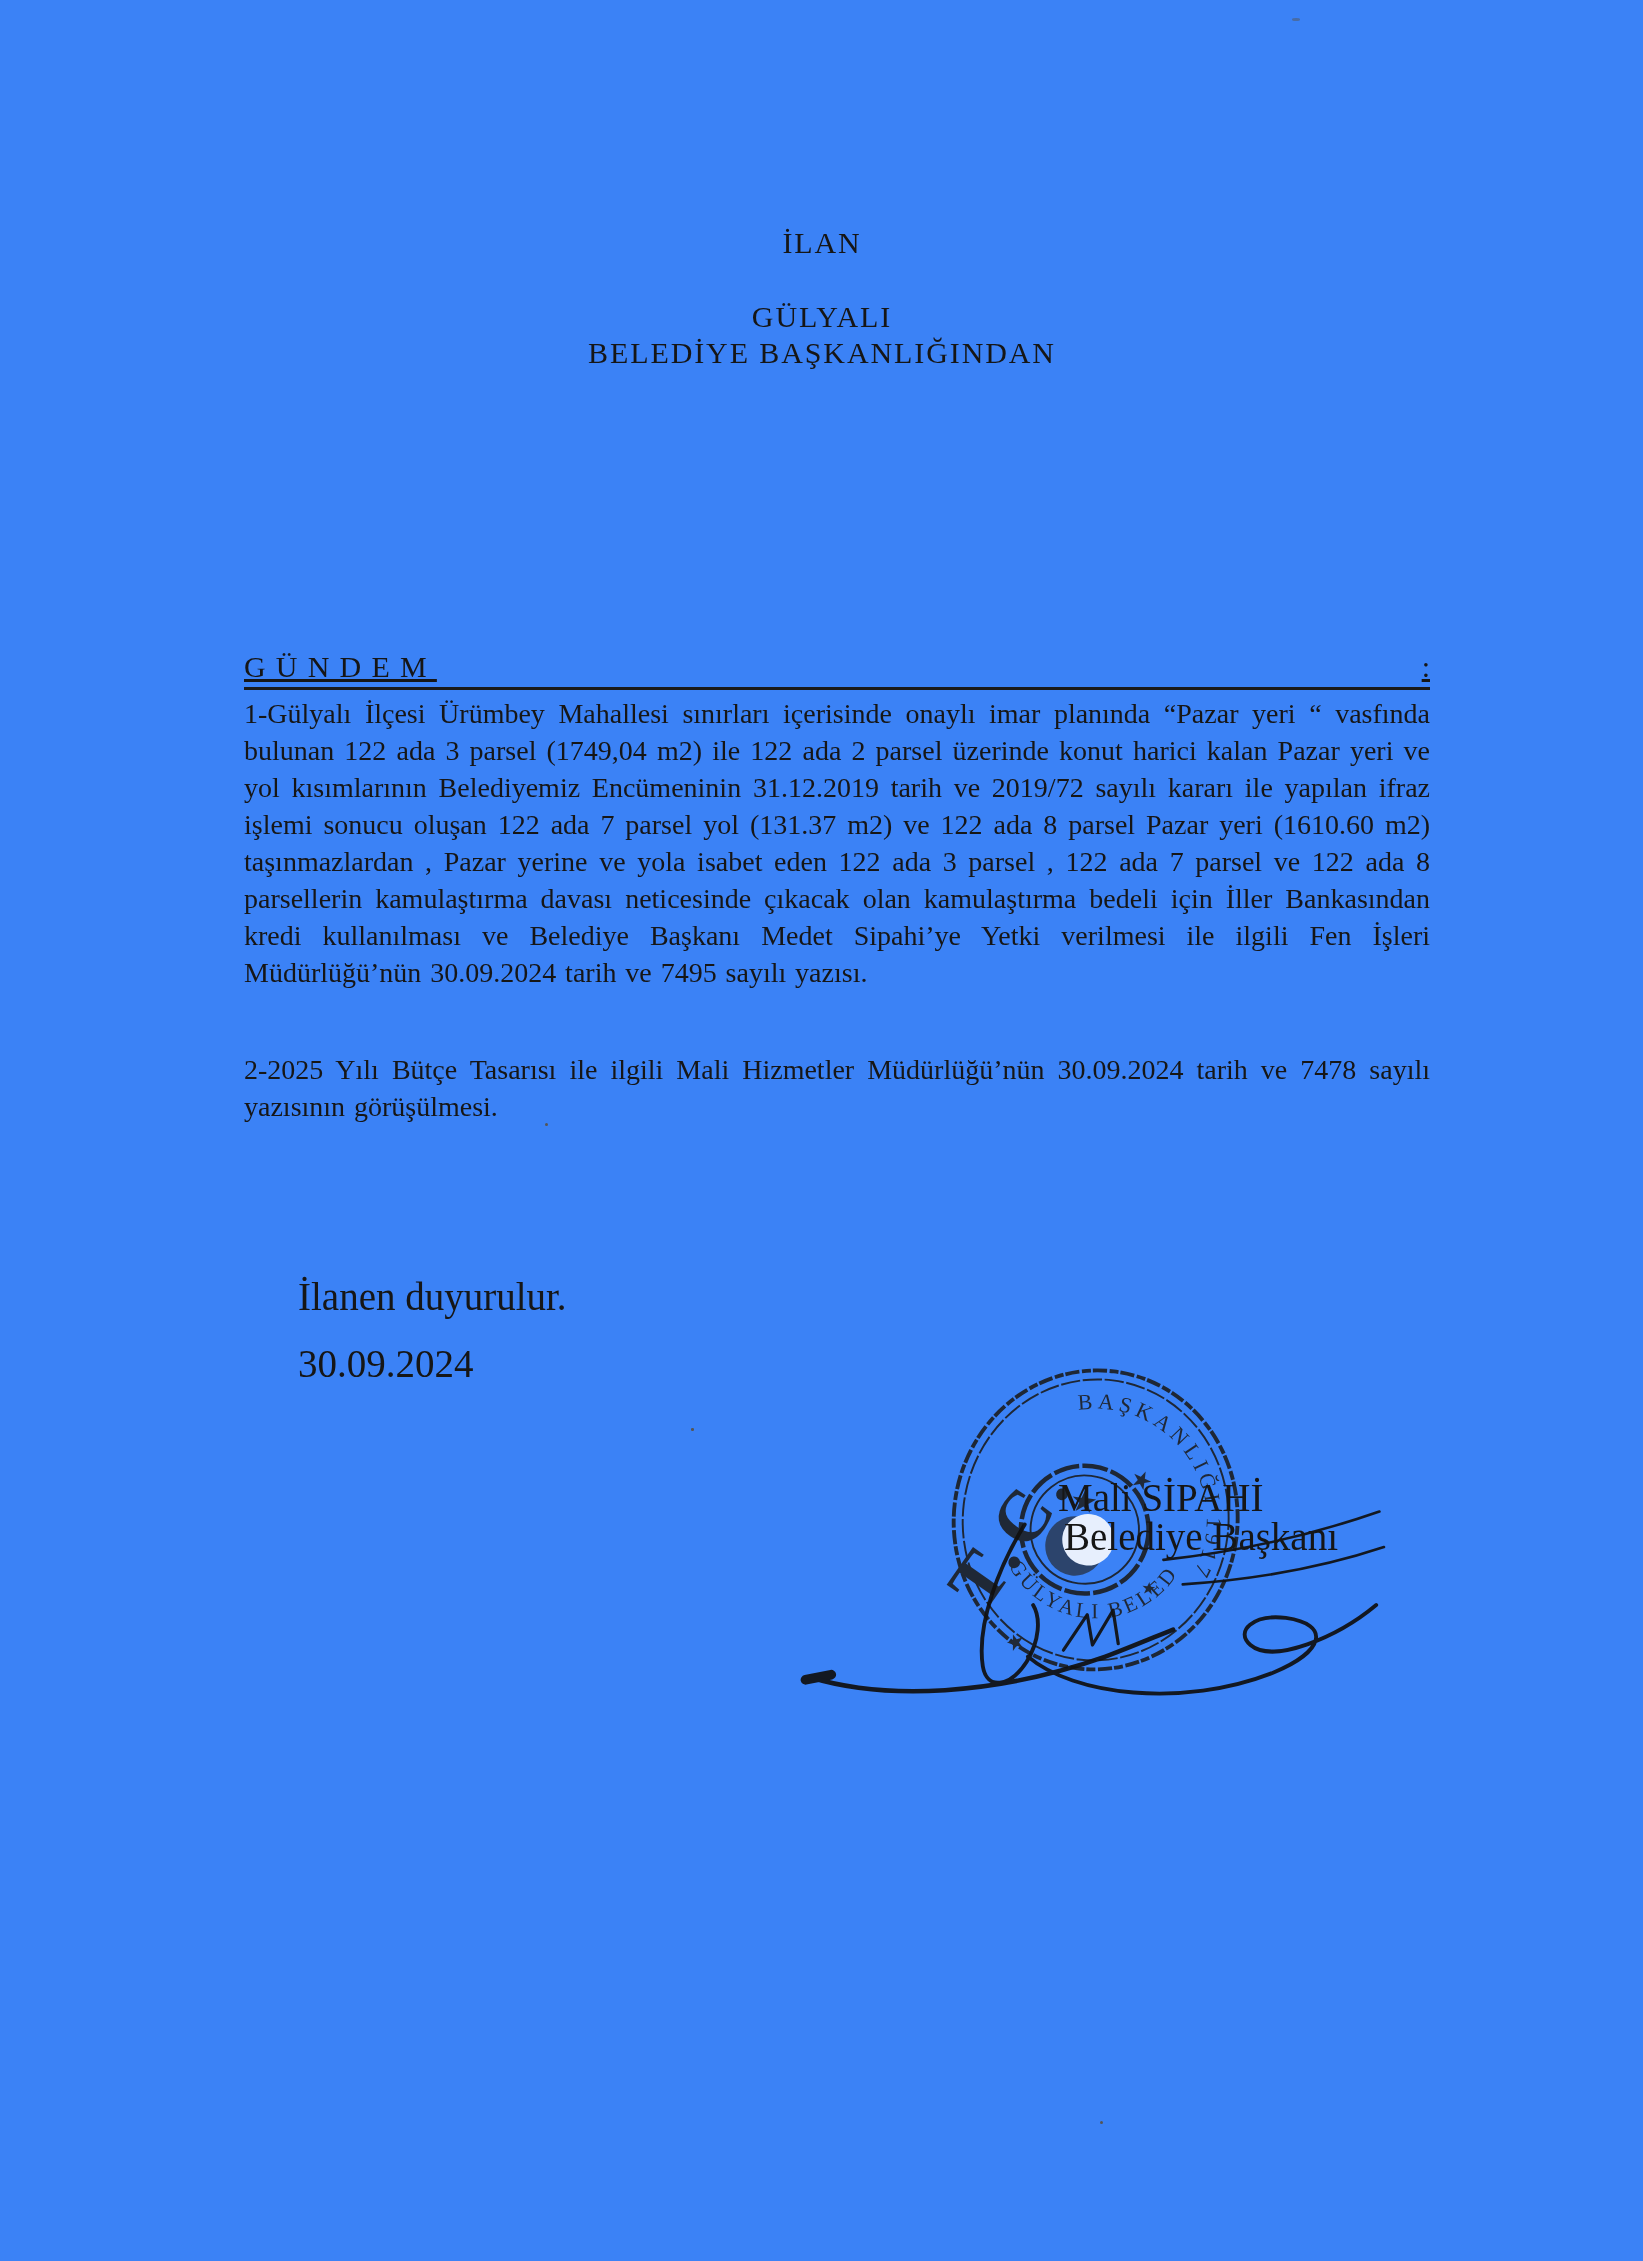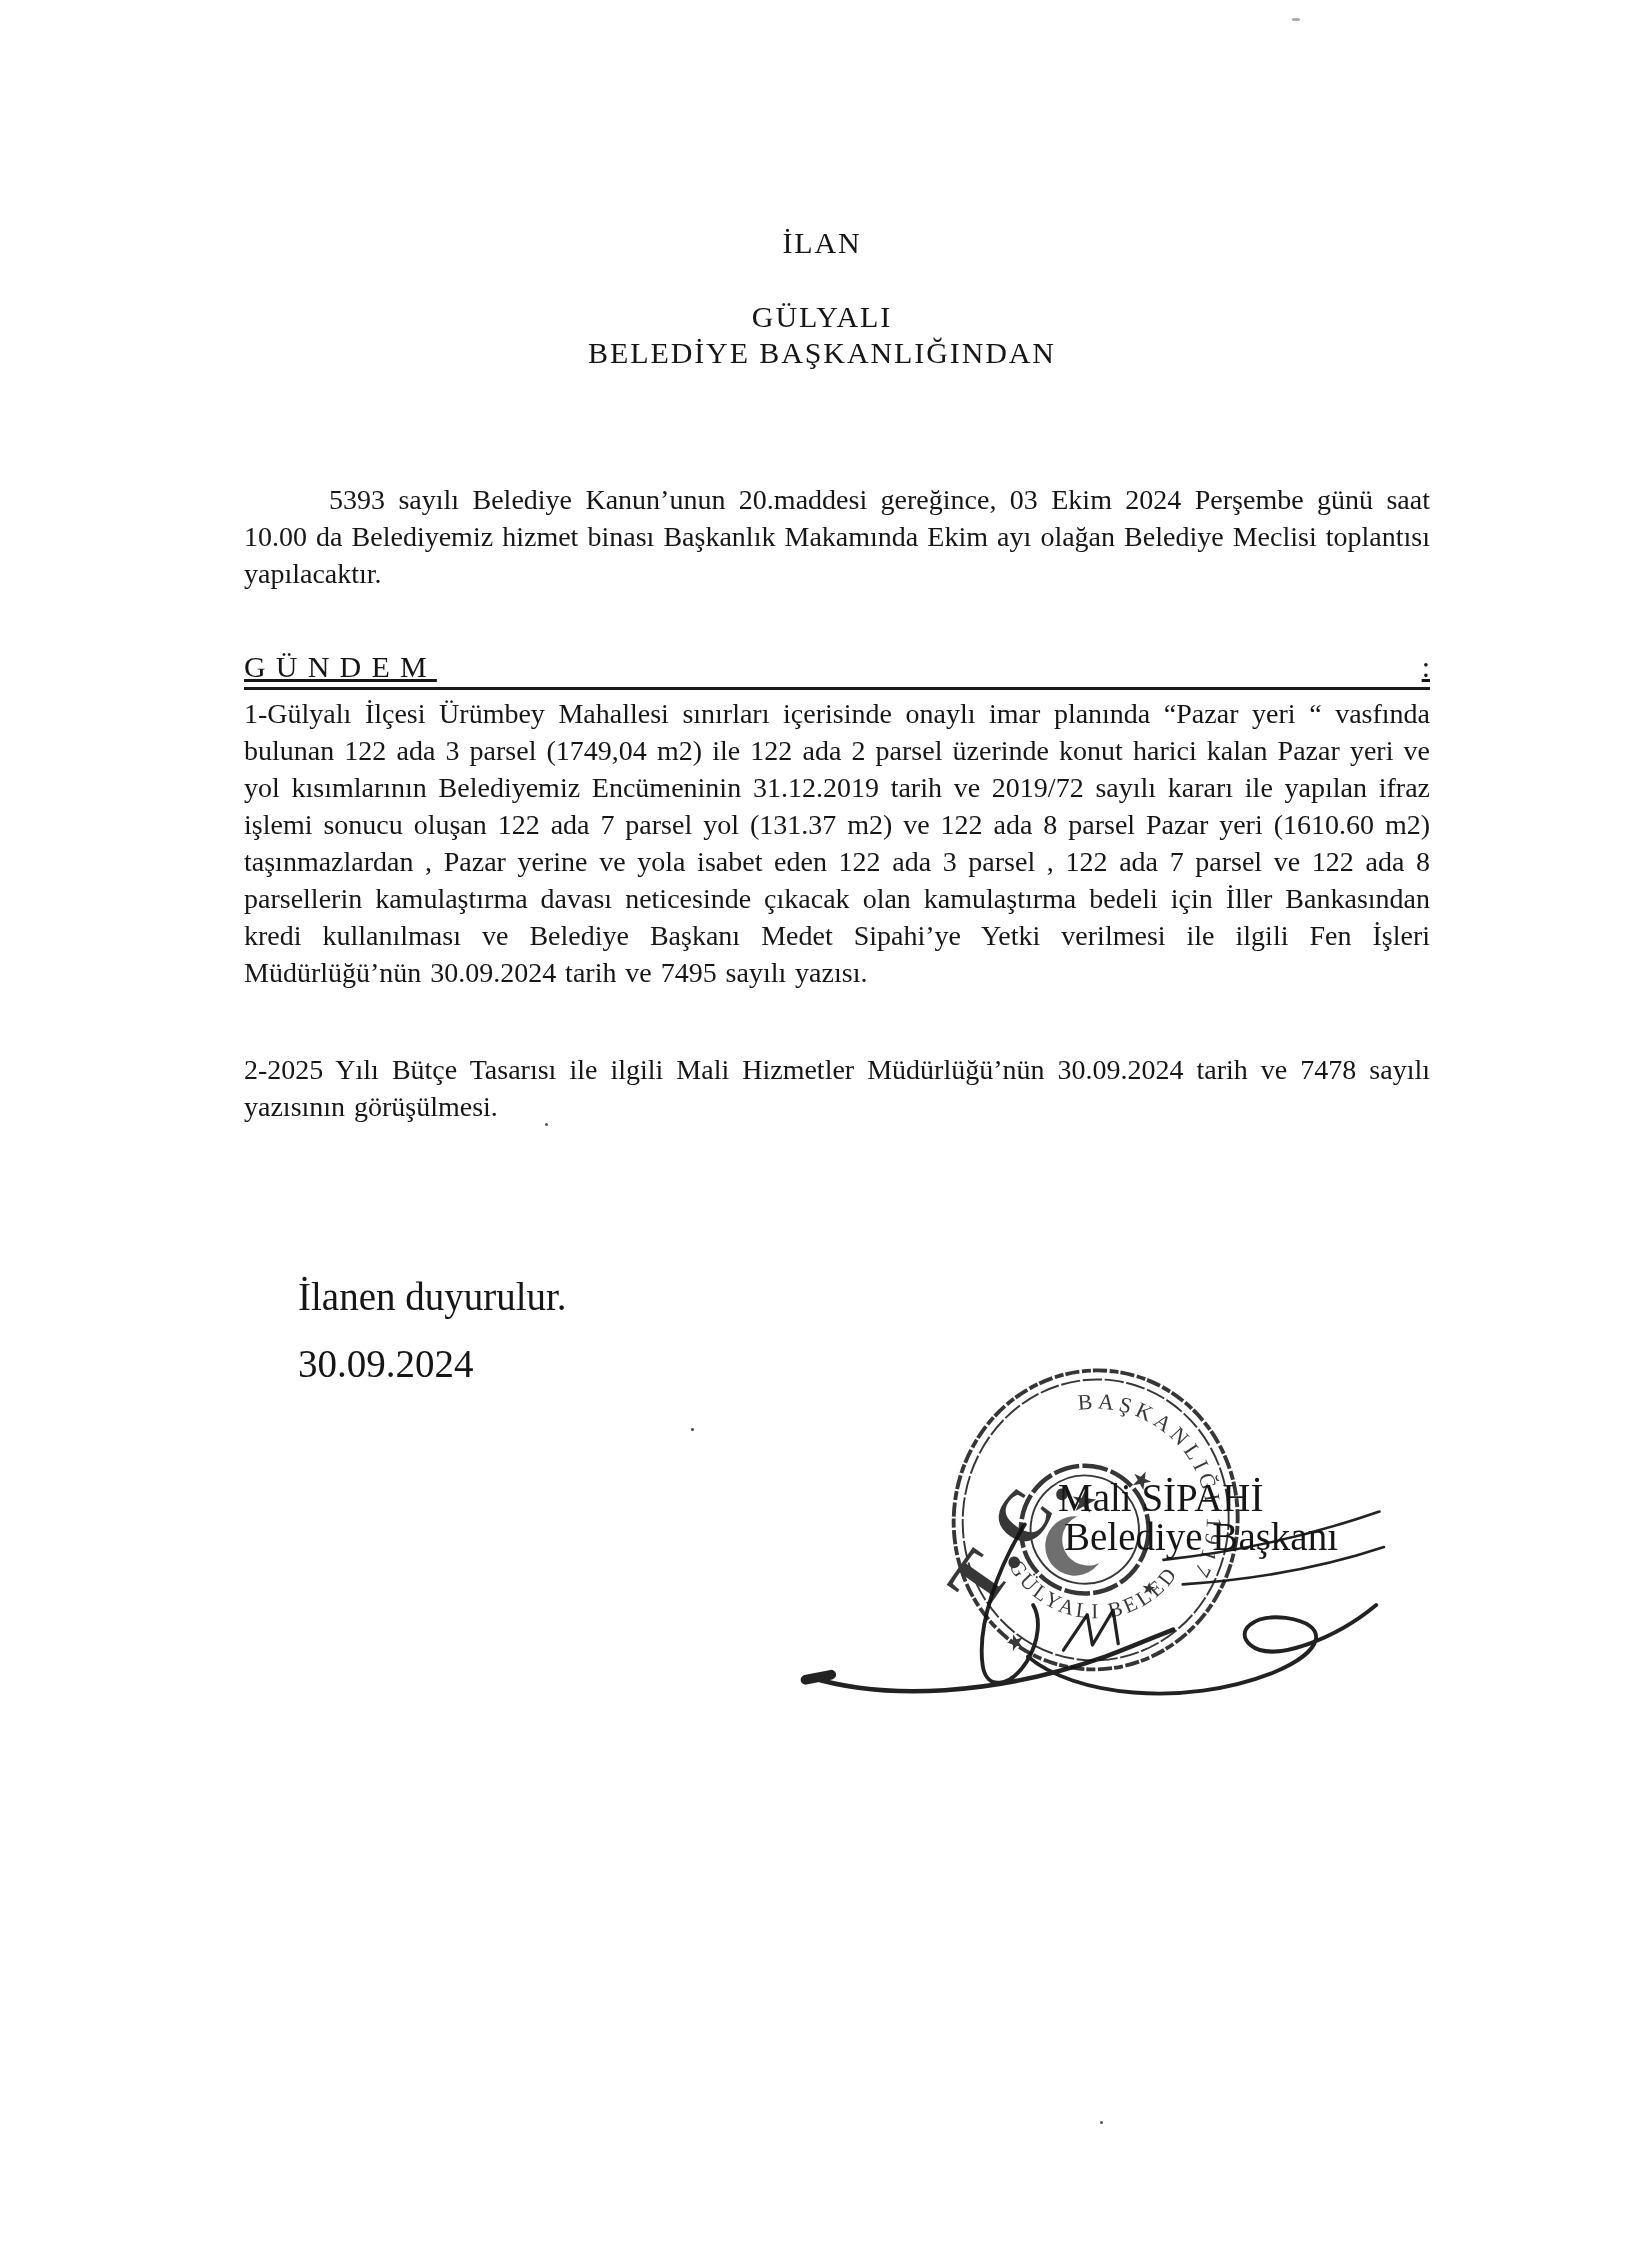--- a/index.html
+++ b/index.html
@@ -1,16 +1,16 @@
 <!DOCTYPE html>
 <html style="font-size:10.3px"><head>
 <meta charset="utf-8">
 <style>
   html,body{margin:0;padding:0;background:#e9e9e9;}
-  #page{position:relative;width:1644px;height:2261px;background:#ffffff;
+  #page{position:relative;width:1644px;height:2261px;background:#3b82f6;
         font-family:"Liberation Serif", serif;color:#161616;overflow:hidden;}
   .center{position:absolute;left:0;width:1644px;text-align:center;}
   .hdr{font-size:30px;letter-spacing:1.9px;}
   .col{position:absolute;left:244px;width:1186px;}
   .body-par{font-size:28px;line-height:37px;text-align:justify;margin:0;word-spacing:1.9px;}
   #intro{top:481px;}
   #intro p{text-indent:85px;}
   #gundem-row{top:647px;height:37px;border-bottom:3.2px solid #1a1a1a;
               display:flex;justify-content:space-between;align-items:flex-end;padding-bottom:2.6px;text-decoration:underline;}
   #gundem-row .gh{font-size:30px;letter-spacing:0.34em;}
@@ -28,23 +28,20 @@
 </style>
 </head>
 <body>
 
 <div id="page">
 
   <div class="center hdr" style="top:226px">İLAN</div>
   <div class="center hdr" style="top:336px">BELEDİYE BAŞKANLIĞINDAN</div>
   <div class="center hdr" style="top:300px">GÜLYALI</div>
 
-  <div class="col" id="intro">
-    <p class="body-par">5393 sayılı Belediye Kanun’unun 20.maddesi gereğince, 03 Ekim 2024 Perşembe günü saat 10.00 da Belediyemiz hizmet binası Başkanlık Makamında Ekim ayı olağan Belediye Meclisi toplantısı yapılacaktır.</p>
-  </div>
 
   <div class="col" id="gundem-row">
     <span class="gh">GÜNDEM</span>
     <span class="gc">:</span>
   </div>
 
   <div class="col" id="item1">
     <p class="body-par">1-Gülyalı İlçesi Ürümbey Mahallesi sınırları içerisinde onaylı imar planında “Pazar yeri “ vasfında bulunan 122 ada 3 parsel (1749,04 m2) ile 122 ada 2 parsel üzerinde konut harici kalan Pazar yeri ve yol kısımlarının Belediyemiz Encümeninin 31.12.2019 tarih ve 2019/72 sayılı kararı ile yapılan ifraz işlemi sonucu oluşan 122 ada 7 parsel yol (131.37 m2) ve 122 ada 8 parsel Pazar yeri (1610.60 m2) taşınmazlardan , Pazar yerine ve yola isabet eden 122 ada 3 parsel , 122 ada 7 parsel ve 122 ada 8 parsellerin kamulaştırma davası neticesinde çıkacak olan kamulaştırma bedeli için İller Bankasından kredi kullanılması ve Belediye Başkanı Medet Sipahi’ye Yetki verilmesi ile ilgili Fen İşleri Müdürlüğü’nün 30.09.2024 tarih ve 7495 sayılı yazısı.</p>
   </div>
 

